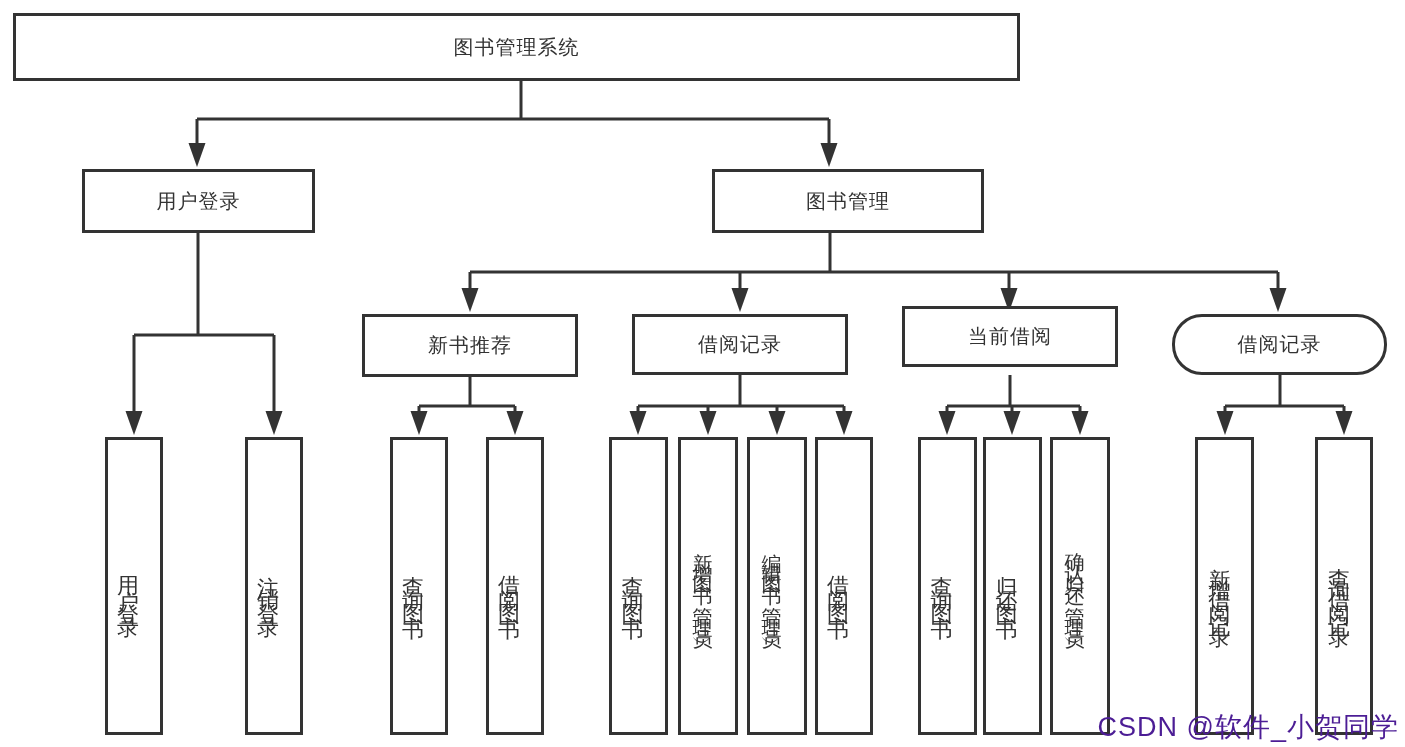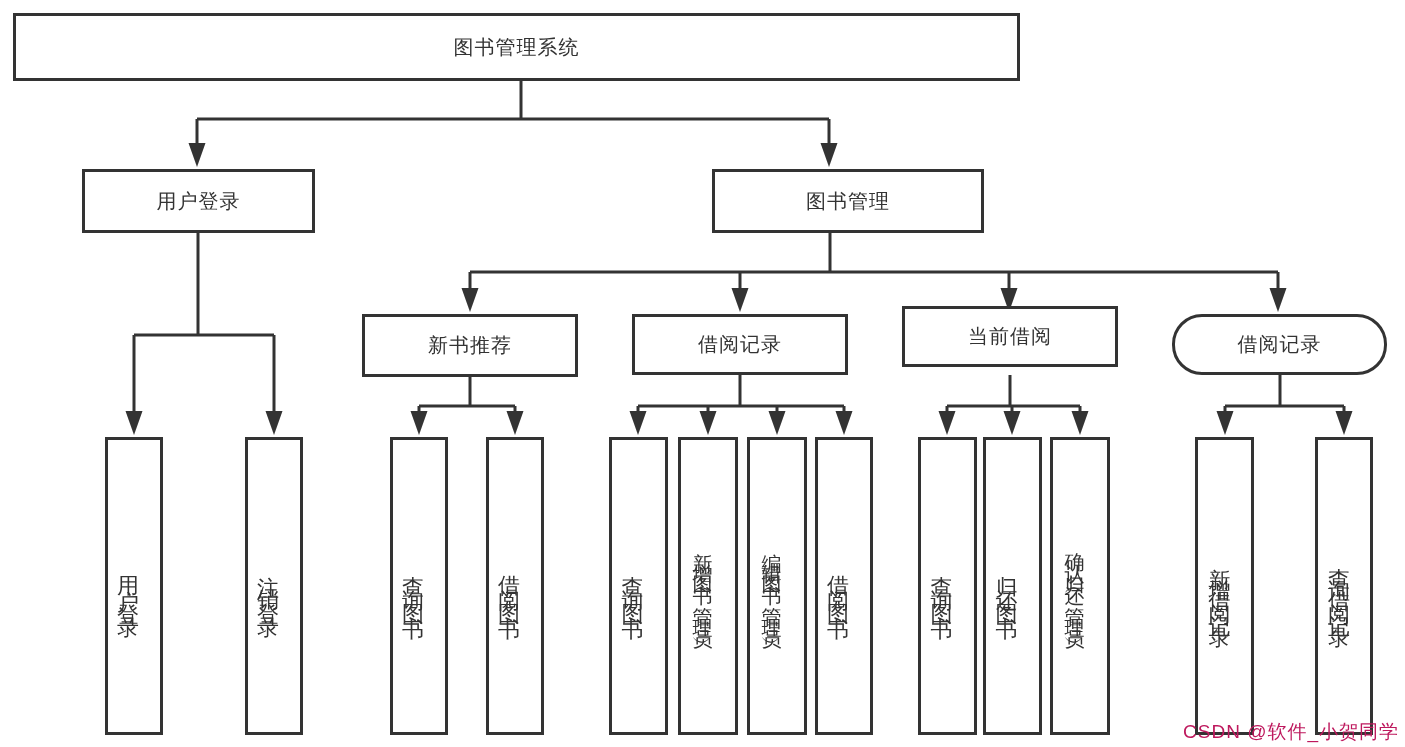--- a/index.html
+++ b/index.html
@@ -32,22 +32,22 @@
     text-orientation: mixed;
     font-size: 22px;
   }
   .sp4 { letter-spacing: 14px; padding-block-start: 12px; }
   .sp6 { letter-spacing: 12px; padding-block-start: 10px; }
   .sp9 { font-size: 20px; letter-spacing: 11px; padding-block-start: 9px; }
   .watermark {
     position: absolute;
     right: 6px;
     bottom: 2px;
-    font-size: 19px;
-    color: #be185d;
+    font-size: 27px;
+    color: #4c1d95;
     letter-spacing: 1px;
     z-index: 5;
     white-space: nowrap;
   }
 </style>
 </head>
 <body>
 
 <div class="canvas">
 

